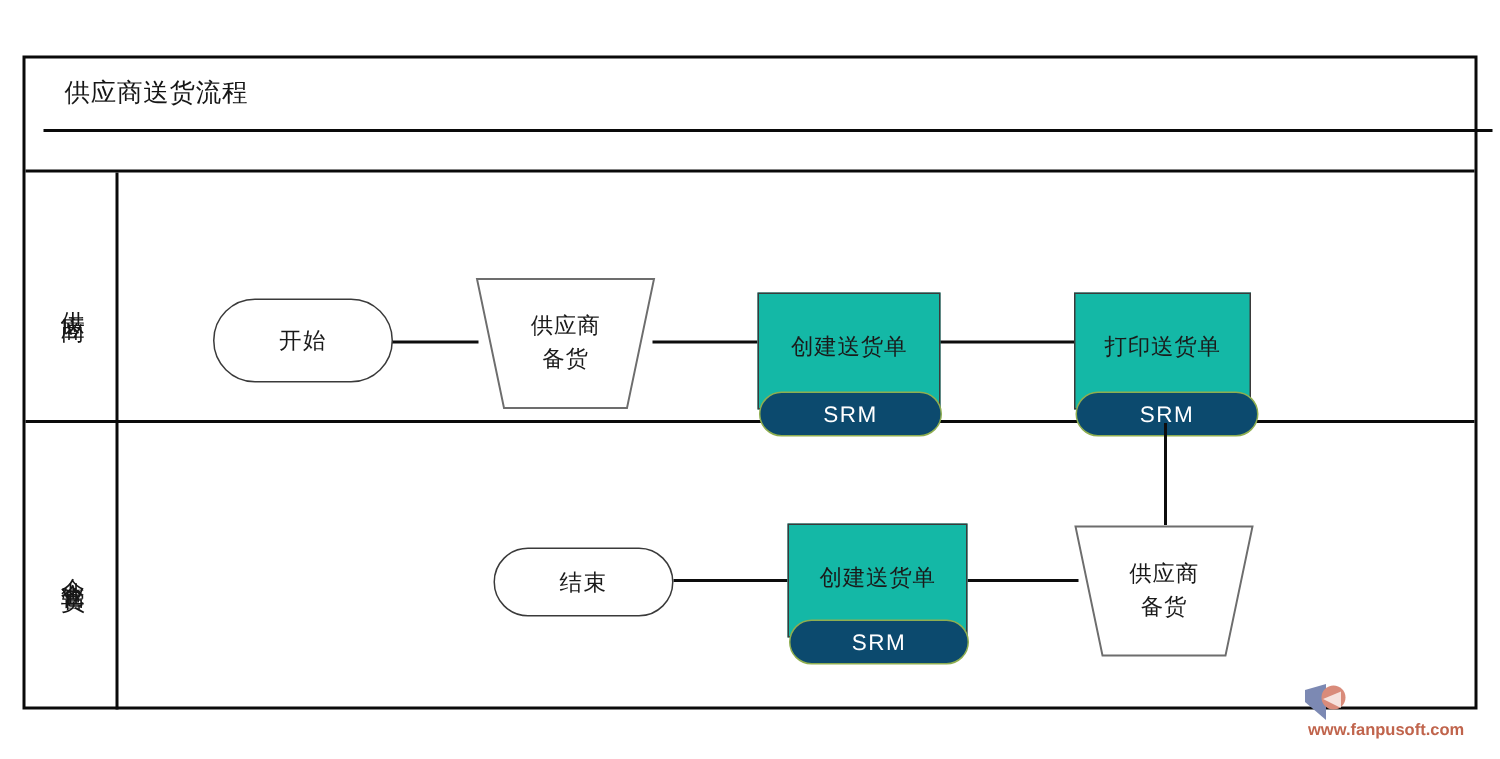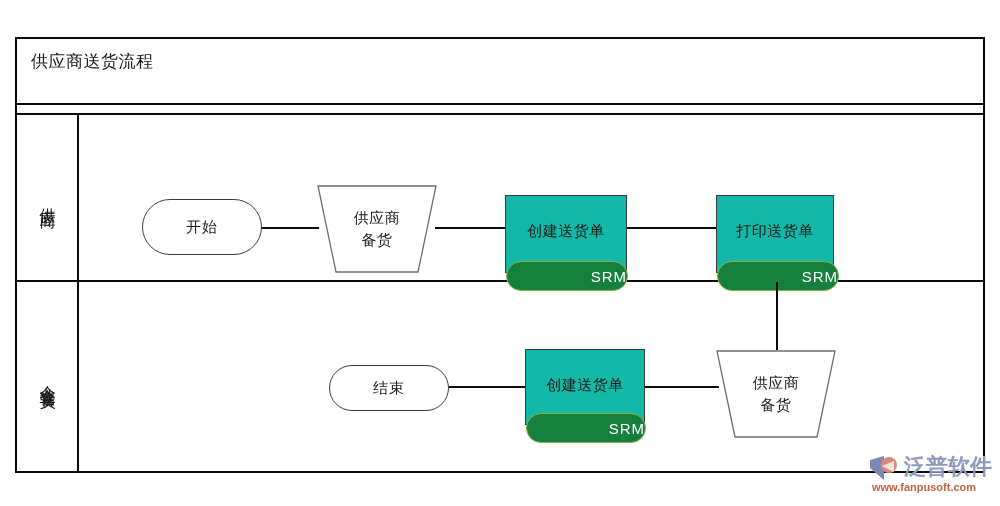--- a/index.html
+++ b/index.html
@@ -24,24 +24,24 @@
     left: 15px;
     top: 37px;
     width: 970px;
     height: 436px;
     border: 2px solid #0a0a0a;
     box-sizing: border-box;
     background: #ffffff;
   }
   .title-row {
     position: absolute;
-    left: 0;
+    left: 12px;
     top: 0;
     width: 100%;
-    height: 66px;
+    height: 49px;
     border-bottom: 2px solid #0a0a0a;
     box-sizing: border-box;
     text-align: center;
   }
   .title-text {
     position: absolute;
     left: 14px;
     top: 11px;
     font-size: 17px;
     color: #161616;
@@ -140,27 +140,27 @@
     text-align: center;
     font-size: 15px;
     color: #1a1a1a;
     line-height: 1.45;
     letter-spacing: .5px;
   }
 
   .srm-badge {
     position: absolute;
     border-radius: 16px;
-    background: #15803d;
+    background: #0c4a6e;
     border: 1px solid #8fae50;
     color: #ffffff;
     font-size: 15px;
     display: flex;
     align-items: center;
-    justify-content: flex-end;
+    justify-content: center;
     letter-spacing: 1px;
   }
 
   
   .conn-h {
     position: absolute;
     height: 0;
     border-top: 2px solid #0d0d0d;
   }
   .conn-v {
@@ -296,17 +296,16 @@
 
     </div>
   </div>
 
   <div class="watermark">
     <svg class="wm-mark" width="34" height="28" viewBox="0 0 34 28">
       <path d="M2 6 L16 2 L16 26 L2 14 Z" fill="#7c89b3"></path>
       <circle cx="21" cy="11" r="8" fill="#d98b7a"></circle>
       <path d="M14 12 L26 7 L26 18 Z" fill="#ffffff" opacity="0.75"></path>
     </svg>
-    <div class="wm-text">泛普软件</div>
     <div class="wm-url">www.fanpusoft.com</div>
   </div>
 
 </div>
 
 </body></html>

